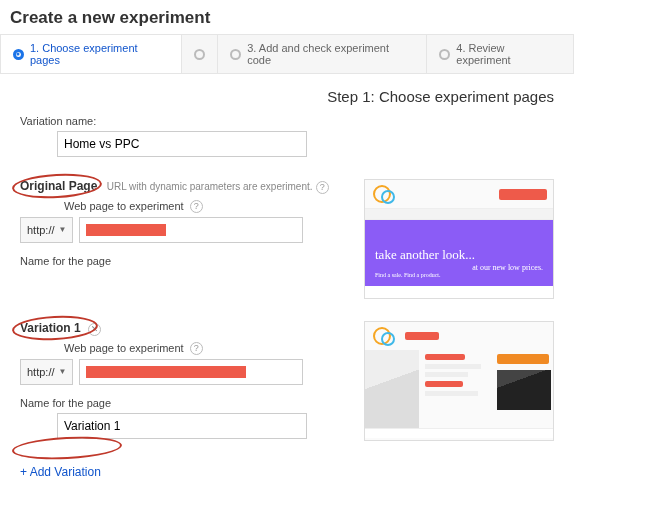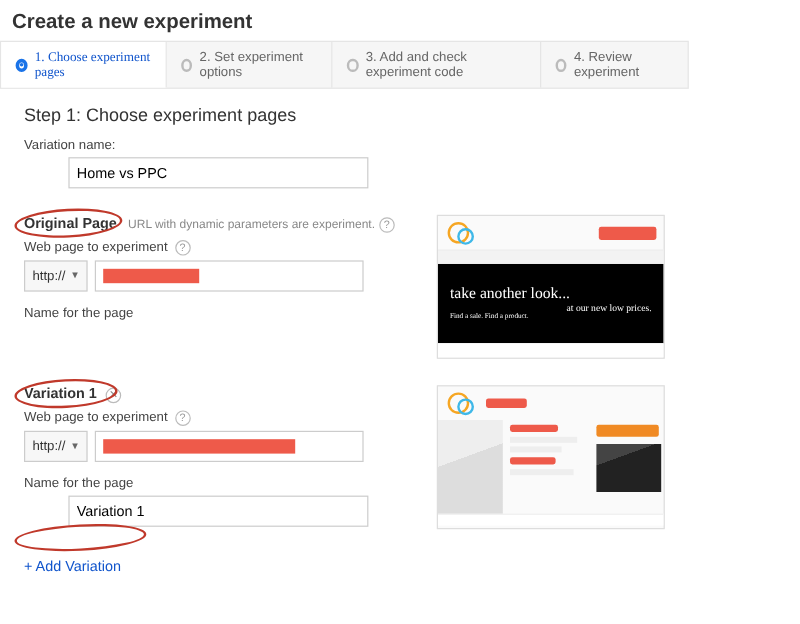--- a/index.html
+++ b/index.html
@@ -2,28 +2,28 @@
 <html><head>
 <meta charset="utf-8">
 <style>
 * { box-sizing: border-box; margin: 0; padding: 0; }
 body { font-family: Arial, Helvetica, sans-serif; font-size: 12px; color: #333; background: #fff; width: 667px; }
 .header { padding: 8px 10px 6px; }
 .header h1 { font-size: 17px; font-weight: bold; }
 .steps { display: flex; border: 1px solid #e5e5e5; background: #f6f6f6; }
 .step { display: flex; align-items: center; padding: 7px 12px; font-size: 11px; color: #666; border-right: 1px solid #e5e5e5; gap: 6px; position: relative; }
 .step:last-child { border-right: none; }
-.step.active { color: #1155cc; background: #fff; font-family: Liberation Serif, serif; }
+.step.active { color: #1155cc; background: #fff; }
 .step-circle { width: 11px; height: 11px; border-radius: 50%; border: 2px solid #bbb; display: inline-block; }
 .step.active .step-circle { border: 3px solid #1a73e8; background: #fff; position: relative; }
 .step.active .step-circle::after { content:""; position:absolute; width:3px; height:3px; background:#1a73e8; border-radius:50%; top:50%; left:50%; transform:translate(-50%,-50%); }
 .main { padding: 14px 20px; }
-.step-title { font-size: 15px; font-weight: normal; margin-bottom: 10px; }
+.step-title { font-size: 15px; font-weight: normal; margin-bottom: 10px; text-align: right; }
 .label { font-size: 11px; color: #444; margin-bottom: 4px; display: block; }
-.label-row { display: flex; align-items: center; gap: 6px; margin-bottom: 4px; }
+.label-row { display: flex; align-items: center; gap: 6px; margin-bottom: 4px; margin-left: 44px; }
 .text-input { border: 1px solid #ccc; padding: 5px 6px; font-size: 12px; width: 250px; height: 26px; margin-left: 37px; }
 .section-row { display: flex; gap: 20px; margin-top: 22px; align-items: flex-start; }
 .section-left { flex: 1; max-width: 430px; }
 .section-head { position: relative; display: inline-block; margin-bottom: 6px; }
 .section-head b { font-size: 12px; font-weight: bold; }
 .ring { position: absolute; border: 2px solid #c0392b; border-radius: 50%; transform: rotate(-3deg); pointer-events: none; }
 .ring-1 { width: 90px; height: 24px; left: -8px; top: -5px; }
 .ring-2 { width: 86px; height: 24px; left: -8px; top: -5px; }
 .ring-3 { width: 110px; height: 22px; left: -8px; top: -4px; }
 .note { color: #888; font-size: 10px; margin-left: 6px; }
@@ -34,21 +34,21 @@
 .proto .caret { font-size:8px; color:#666; }
 .url-box { border:1px solid #ccc; height:26px; flex:1; max-width:224px; display:flex; align-items:center; padding:0 6px; }
 .url-bar { height:12px; background:#ee5a4a; }
 .preview { width: 190px; height: 120px; border: 1px solid #ddd; background:#fafafa; overflow:hidden; }
 .preview .pv-top { height: 28px; display:flex; align-items:center; padding:0 6px; gap:4px; }
 .pv-logo { width:24px; height:20px; position:relative; }
 .pv-logo::before { content:""; position:absolute; width:14px; height:14px; border:2px solid #f6a623; border-radius:50%; left:2px; top:1px; }
 .pv-logo::after { content:""; position:absolute; width:10px; height:10px; border:2px solid #3fb8e8; border-radius:50%; left:10px; top:6px; }
 .pv-red { background:#ee5a4a; border-radius:2px; }
 .pv1-nav { height: 12px; background:#f3f3f3; border-top:1px solid #eee; border-bottom:1px solid #eee; }
-.pv1-hero { background:#000000; height:66px; padding:16px 10px; color:#fff; font-family: Georgia, serif; }
+.pv1-hero { background:#8b5cf6; height:66px; padding:27px 10px; color:#fff; font-family: Georgia, serif; }
 .pv1-hero .t1 { font-size:13px; }
 .pv1-hero .t2 { font-size:8px;text-align:right; }
 .pv1-hero .t3 { font-size:6px; }
 .pv2-body { display:flex; height: 78px; }
 .pv2-photo { width: 54px; height:78px; background:linear-gradient(160deg,#eee 40%,#ddd 40%); }
 .pv2-photo.bw { background:linear-gradient(160deg,#444 30%,#222 30%); height:40px; }
 .pv2-mid { flex:1; padding:4px 6px; }
 .pv2-line { height:5px; background:#eee; margin-bottom:3px; }
 .pv2-right { width:60px; padding:4px; }
 .pv2-btn { height:10px; background:#f08a24; border-radius:2px; margin-bottom:6px; }
@@ -63,21 +63,20 @@
   <h1>Create a new experiment</h1>
 </div>
 
 <div class="steps">
   <div class="step active">
     <span class="step-circle"></span>
     <span>1. Choose experiment pages</span>
   </div>
   <div class="step">
     <span class="step-circle"></span>
-    <span>2. Set experiment options</span>
   </div>
   <div class="step">
     <span class="step-circle"></span>
     <span>3. Add and check experiment code</span>
   </div>
   <div class="step">
     <span class="step-circle"></span>
     <span>4. Review experiment</span>
   </div>
 </div>

